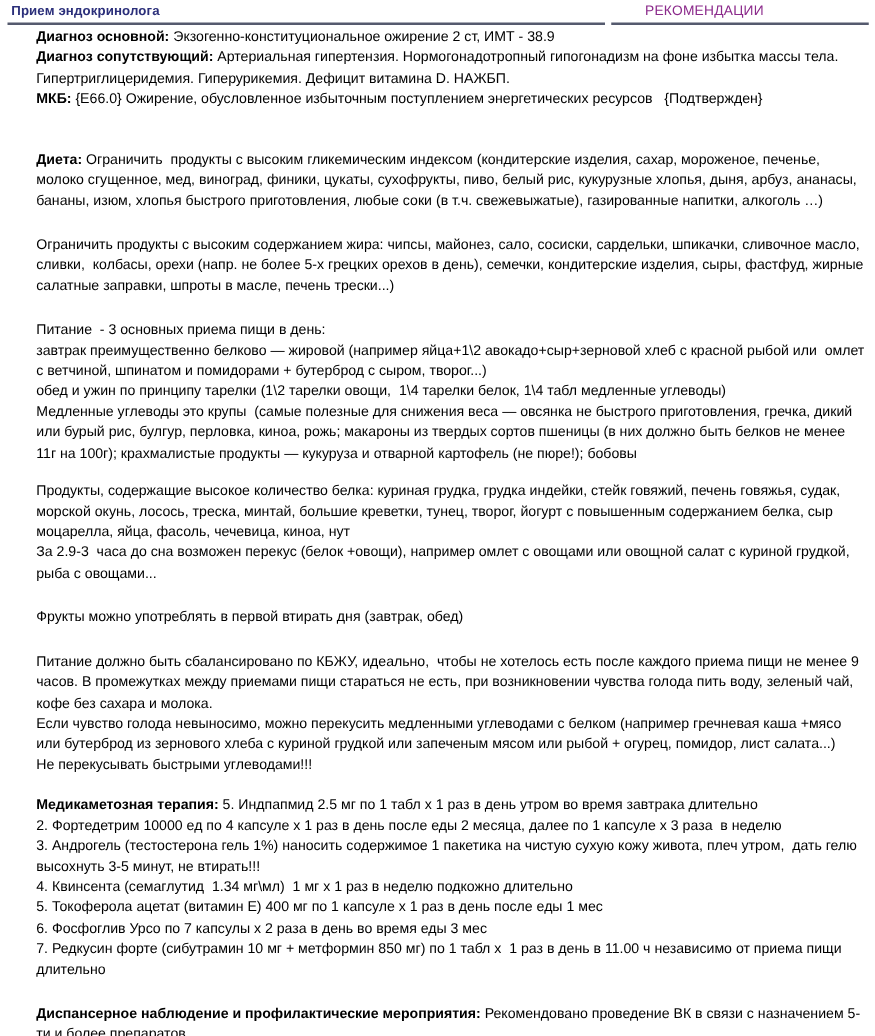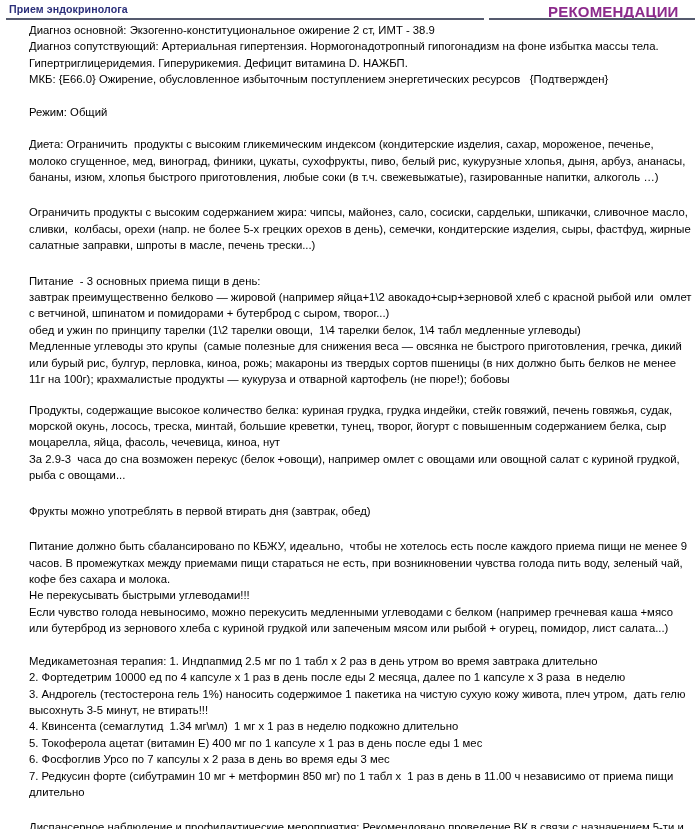--- a/index.html
+++ b/index.html
@@ -35,26 +35,25 @@
     font-size: 10.6px;
     font-weight: bold;
     color: #2b2f7a;
     letter-spacing: 0.1px;
     white-space: nowrap;
   }
   .tab-right {
     position: absolute;
     left: 516px;
     top: 3px;
-    font-size: 15px;
-    font-weight: bold;
+    font-size: 11px;
+    font-weight: normal;
     color: #8b2a8b;
     letter-spacing: 0.2px;
     white-space: nowrap;
-    margin-left: 32px;
   }
   .rule-wrap {
     position: absolute;
     top: 18px;
     left: 0;
     width: 700px;
     height: 3px;
   }
   .rule-seg {
     position: absolute;
@@ -77,21 +76,21 @@
   }
   p {
     margin: 0;
     line-height: 1.455;
     font-size: 11.3px;
     color: #000;
     text-align: left;
     white-space: pre-wrap;
   }
   .lbl {
-    font-weight: normal;
+    font-weight: bold;
   }
   .gap-md { height: 14px; }
   .gap-lg { height: 16px; }
   .gap-xl { height: 19px; }
 </style>
 </head>
 <body>
 
 <div class="page">
 
@@ -108,21 +107,20 @@
     <div class="block">
 
       <p><span class="lbl">Диагноз основной:</span><span> Экзогенно-конституциональное ожирение 2 ст, ИМТ - 38.9</span></p>
 
       <p><span class="lbl">Диагноз сопутствующий:</span><span> Артериальная гипертензия. Нормогонадотропный гипогонадизм на фоне избытка массы тела. Гипертриглицеридемия. Гиперурикемия. Дефицит витамина D. НАЖБП.</span></p>
 
       <p><span class="lbl">МКБ:</span><span> {Е66.0} Ожирение, обусловленное избыточным поступлением энергетических ресурсов   {Подтвержден}</span></p>
 
       <div class="gap-lg"></div>
 
-      <p><span class="lbl">Режим:</span><span> Общий</span></p>
 
       <div class="gap-lg"></div>
 
       <p><span class="lbl">Диета:</span><span> Ограничить  продукты с высоким гликемическим индексом (кондитерские изделия, сахар, мороженое, печенье, молоко сгущенное, мед, виноград, финики, цукаты, сухофрукты, пиво, белый рис, кукурузные хлопья, дыня, арбуз, ананасы, бананы, изюм, хлопья быстрого приготовления, любые соки (в т.ч. свежевыжатые), газированные напитки, алкоголь …)</span></p>
 
       <div class="gap-xl"></div>
 
       <p>Ограничить продукты с высоким содержанием жира: чипсы, майонез, сало, сосиски, сардельки, шпикачки, сливочное масло, сливки,  колбасы, орехи (напр. не более 5-х грецких орехов в день), семечки, кондитерские изделия, сыры, фастфуд, жирные салатные заправки, шпроты в масле, печень трески...)</p>
 
       <div class="gap-xl"></div>
@@ -137,26 +135,26 @@
       <p>Продукты, содержащие высокое количество белка: куриная грудка, грудка индейки, стейк говяжий, печень говяжья, судак, морской окунь, лосось, треска, минтай, большие креветки, тунец, творог, йогурт с повышенным содержанием белка, сыр моцарелла, яйца, фасоль, чечевица, киноа, нут</p>
       <p>За 2.9-3  часа до сна возможен перекус (белок +овощи), например омлет с овощами или овощной салат с куриной грудкой, рыба с овощами...</p>
 
       <div class="gap-xl"></div>
 
       <p>Фрукты можно употреблять в первой втирать дня (завтрак, обед)</p>
 
       <div class="gap-xl"></div>
 
       <p>Питание должно быть сбалансировано по КБЖУ, идеально,  чтобы не хотелось есть после каждого приема пищи не менее 9 часов. В промежутках между приемами пищи стараться не есть, при возникновении чувства голода пить воду, зеленый чай, кофе без сахара и молока.</p>
+      <p>Если чувство голода невыносимо, можно перекусить медленными углеводами с белком (например гречневая каша +мясо или бутерброд из зернового хлеба с куриной грудкой или запеченым мясом или рыбой + огурец, помидор, лист салата...)</p>
       <p>Не перекусывать быстрыми углеводами!!!</p>
-      <p>Если чувство голода невыносимо, можно перекусить медленными углеводами с белком (например гречневая каша +мясо или бутерброд из зернового хлеба с куриной грудкой или запеченым мясом или рыбой + огурец, помидор, лист салата...)</p>
 
       <div class="gap-lg"></div>
 
-      <p><span class="lbl">Медикаметозная терапия:</span><span> 1. Индпапмид 2.5 мг по 1 табл х 2 раз в день утром во время завтрака длительно</span></p>
+      <p><span class="lbl">Медикаметозная терапия:</span><span> 5. Индпапмид 2.5 мг по 1 табл х 1 раз в день утром во время завтрака длительно</span></p>
       <p>2. Фортедетрим 10000 ед по 4 капсуле х 1 раз в день после еды 2 месяца, далее по 1 капсуле х 3 раза  в неделю</p>
       <p>3. Андрогель (тестостерона гель 1%) наносить содержимое 1 пакетика на чистую сухую кожу живота, плеч утром,  дать гелю высохнуть 3-5 минут, не втирать!!!</p>
       <p>4. Квинсента (семаглутид  1.34 мг\мл)  1 мг х 1 раз в неделю подкожно длительно</p>
       <p>5. Токоферола ацетат (витамин Е) 400 мг по 1 капсуле х 1 раз в день после еды 1 мес</p>
       <p>6. Фосфоглив Урсо по 7 капсулы х 2 раза в день во время еды 3 мес</p>
       <p>7. Редкусин форте (сибутрамин 10 мг + метформин 850 мг) по 1 табл х  1 раз в день в 11.00 ч независимо от приема пищи длительно</p>
 
       <div class="gap-xl"></div>
 
       <p><span class="lbl">Диспансерное наблюдение и профилактические мероприятия:</span><span> Рекомендовано проведение ВК в связи с назначением 5-ти и более препаратов</span></p>

